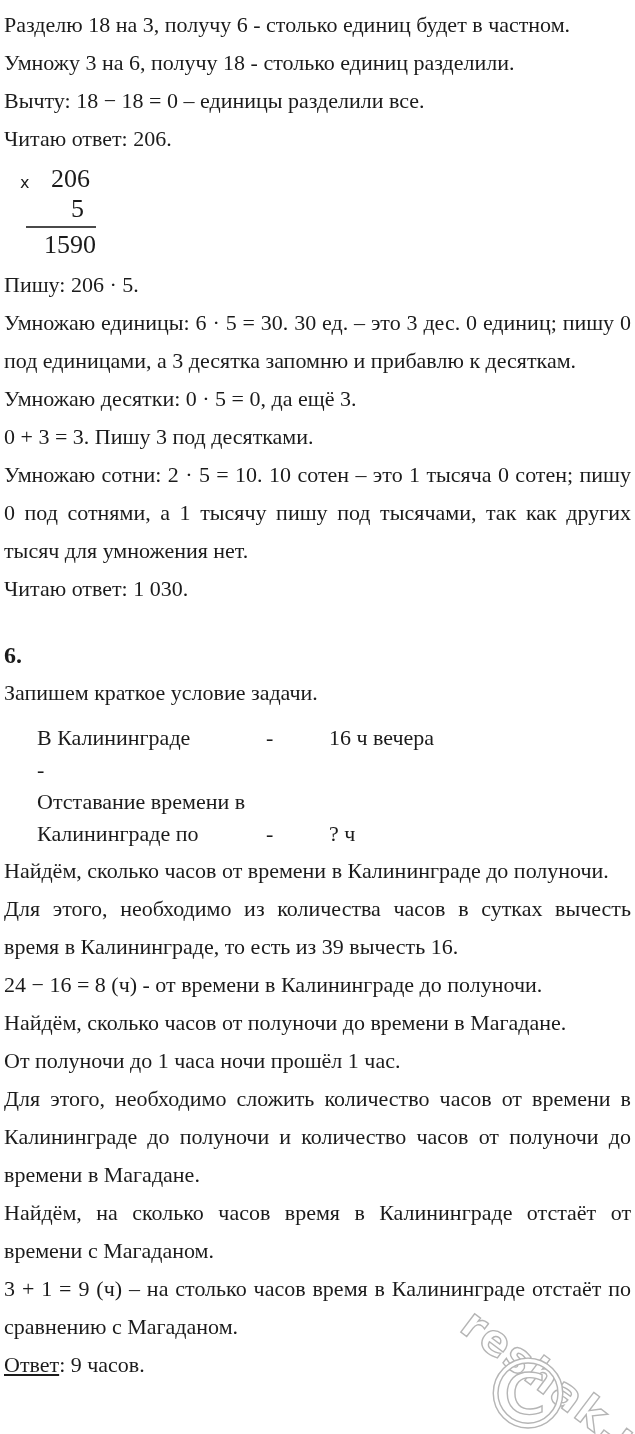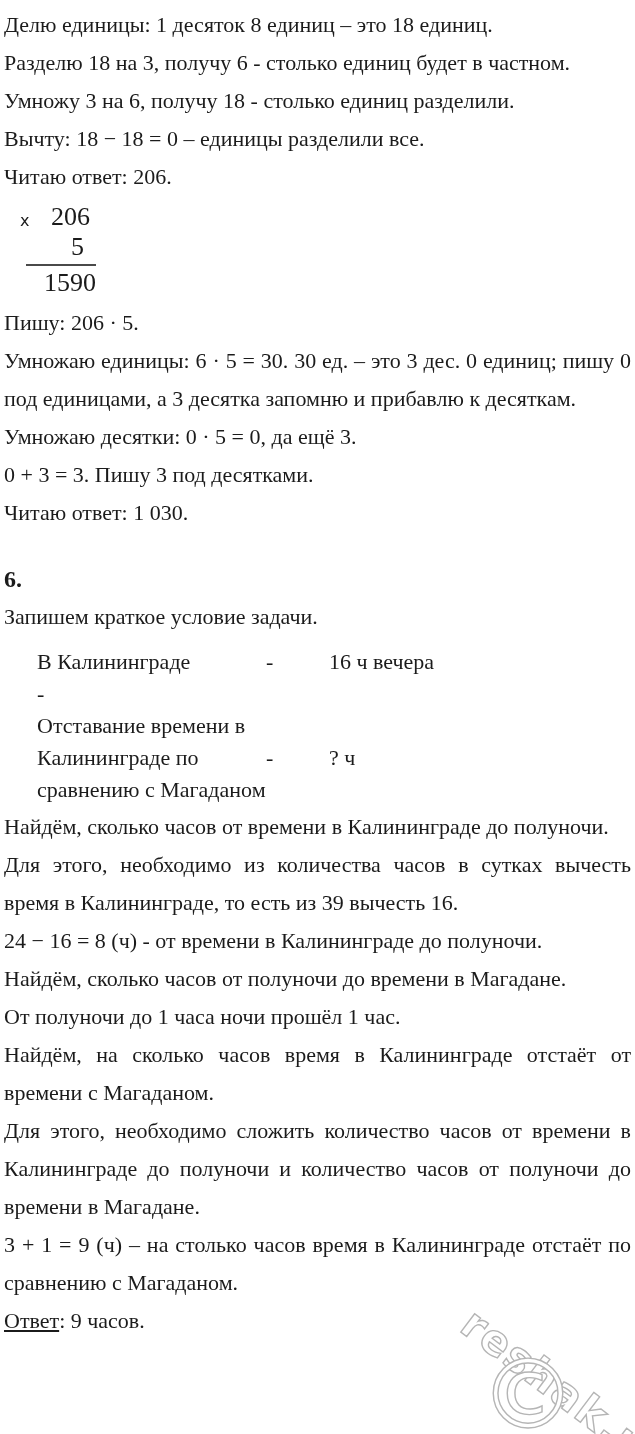--- a/index.html
+++ b/index.html
@@ -70,38 +70,38 @@
   <svg width="205" height="156" viewBox="0 0 205 156" xmlns="http://www.w3.org/2000/svg">
     <g fill="#ffffff" stroke="#b5b5b5" stroke-width="1.4">
       <text x="28" y="52" transform="rotate(37 28 52)" font-family="DejaVu Sans, sans-serif" font-weight="bold" font-size="42" letter-spacing="2">reshak.ru</text>
       <text x="50" y="150" font-family="DejaVu Sans, sans-serif" font-size="96">©</text>
     </g>
   </svg>
 </div>
 
 <div class="content">
 
-  <p>Делю единицы: 1 десяток 8 единиц – это 18 единиц.</p>
   <p>Разделю 18 на 3, получу 6 - столько единиц будет в частном.</p>
   <p>Умножу 3 на 6, получу 18 - столько единиц разделили.</p>
   <p>Вычту: 18 − 18 = 0 – единицы разделили все.</p>
   <p>Читаю ответ: 206.</p>
 
   <div class="mult">
     <span class="mult-sign">x</span>
     <div class="mult-row1">206</div>
     <div class="mult-row2">5</div>
     <div class="mult-line"></div>
     <div class="mult-product">1590</div>
   </div>
 
   <p>Пишу: 206 · 5.</p>
   <p class="just">Умножаю единицы: 6 · 5 = 30. 30 ед. – это 3 дес. 0 единиц; пишу 0 под единицами, а 3 десятка запомню и прибавлю к десяткам.</p>
   <p>Умножаю десятки: 0 · 5 = 0, да ещё 3.</p>
   <p>0 + 3 = 3. Пишу 3 под десятками.</p>
+  <p class="just">Умножаю сотни: 2 · 5 = 10. 10 сотен – это 1 тысяча 0 сотен; пишу 0 под сотнями, а 1 тысячу пишу под тысячами, так как других тысяч для умножения нет.</p>
   <p>Читаю ответ: 1 030.</p>
 
   <p class="task-number">6.</p>
   <p>Запишем краткое условие задачи.</p>
 
   <div class="cond-table">
     <div class="cond-row">
       <span class="cond-label">В Калининграде</span>
       <span class="cond-dash">-</span>
       <span class="cond-value">16 ч вечера</span>
@@ -112,32 +112,27 @@
     <div class="cond-row">
       <span class="cond-label">Отставание времени в</span>
       <span class="cond-dash"></span>
       <span class="cond-value"></span>
     </div>
     <div class="cond-row">
       <span class="cond-label">Калининграде по</span>
       <span class="cond-dash">-</span>
       <span class="cond-value">? ч</span>
     </div>
-    <div class="cond-row">
-      <span class="cond-label">сравнению с Магаданом</span>
-      <span class="cond-dash"></span>
-      <span class="cond-value"></span>
-    </div>
   </div>
 
   <p>Найдём, сколько часов от времени в Калининграде до полуночи.</p>
   <p class="just">Для этого, необходимо из количества часов в сутках вычесть время в Калининграде, то есть из 39 вычесть 16.</p>
   <p>24 − 16 = 8 (ч) - от времени в Калининграде до полуночи.</p>
   <p>Найдём, сколько часов от полуночи до времени в Магадане.</p>
   <p>От полуночи до 1 часа ночи прошёл 1 час.</p>
+  <p class="just">Для этого, необходимо сложить количество часов от времени в Калининграде до полуночи и количество часов от полуночи до времени в Магадане.</p>
   <p class="just">Найдём, на сколько часов время в Калининграде отстаёт от времени с Магаданом.</p>
-  <p class="just">Для этого, необходимо сложить количество часов от времени в Калининграде до полуночи и количество часов от полуночи до времени в Магадане.</p>
   <p class="just">3 + 1 = 9 (ч) – на столько часов время в Калининграде отстаёт по сравнению с Магаданом.</p>
   <p>
     <span class="underline">Ответ</span><span>: 9 часов.</span>
   </p>
 
 </div>
 
 </body></html>

